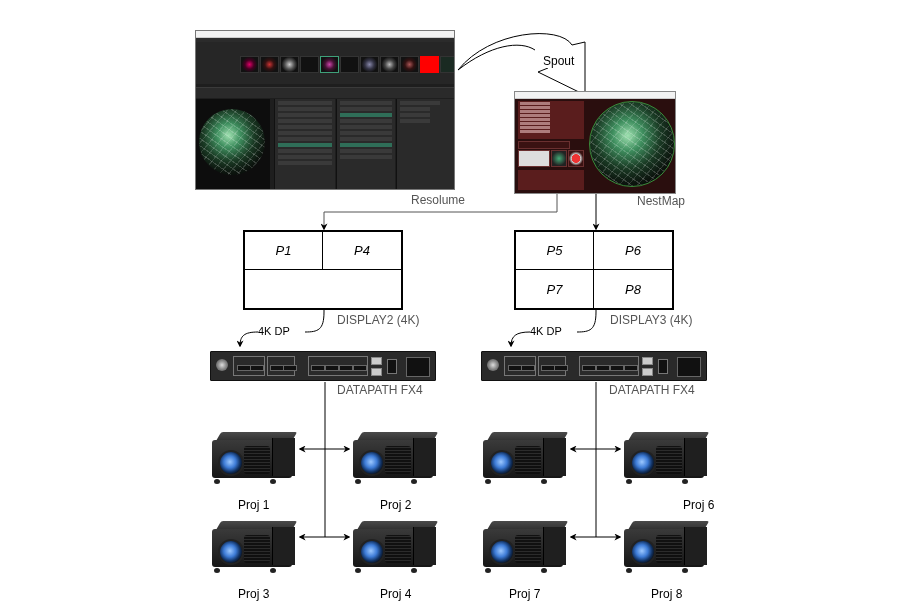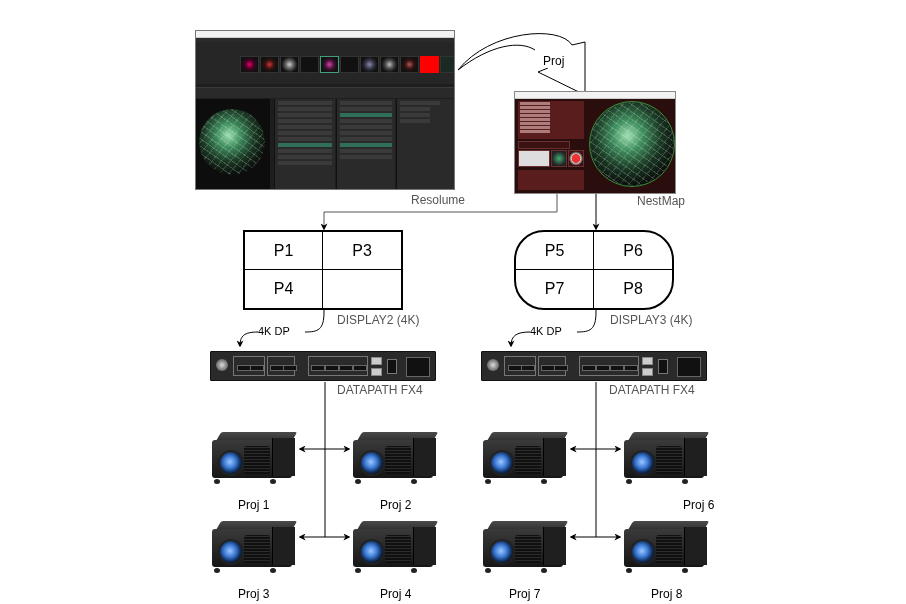--- a/index.html
+++ b/index.html
@@ -23,21 +23,21 @@
   
   .nestmap{position:absolute;left:514px;top:91px;width:160px;height:101px;background:#2a0e0e;border:1px solid #888;overflow:hidden;}
   .nm-title{height:6px;background:#f2f2f2;border-bottom:1px solid #ccc;}
   .nm-list{position:absolute;left:3px;top:9px;width:66px;height:38px;background:#5a1d1d;}
   .nm-list div{height:3px;margin:1px 2px;background:rgba(255,220,220,.5);width:30px;}
   .nm-ctrl{position:absolute;left:3px;top:49px;width:50px;height:6px;background:#3a1212;border:1px solid #6a3030;}
   .nm-thumb{position:absolute;top:58px;height:15px;border:1px solid #6a3030;}
   .nm-log{position:absolute;left:3px;top:78px;width:66px;height:20px;background:#5a1d1d;}
   
   .grid{position:absolute;width:160px;height:80px;border:2px solid #000;display:grid;grid-template-columns:1fr 1fr;grid-template-rows:1fr 1fr;box-sizing:border-box;background:#fff;}
-  .grid .cell{display:flex;align-items:center;justify-content:center;font-size:16px;border-right:1px solid #000;border-bottom:1px solid #000;}
+  .grid .cell{display:flex;align-items:center;justify-content:center;font-size:13px;border-right:1px solid #000;border-bottom:1px solid #000;font-style:italic;}
   .grid .cell:nth-child(2n){border-right:none;}
   .grid .cell:nth-child(n+3){border-bottom:none;}
   
   .datapath{position:absolute;width:226px;height:30px;background:#2a2a2a;border:1px solid #111;border-radius:1px;box-sizing:border-box;}
   .dp-knob{position:absolute;left:5px;top:7px;width:12px;height:12px;border-radius:50%;background:radial-gradient(circle,#ddd 0,#888 50%,#444 100%);}
   .dp-box{position:absolute;top:4px;height:20px;border:1px solid #777;box-sizing:border-box;}
   .dp-port{position:absolute;bottom:4px;width:12px;height:4px;background:#111;border:1px solid #666;}
   .dp-power{position:absolute;right:5px;top:5px;width:22px;height:18px;background:#111;border:1px solid #666;}
   .dp-switch{position:absolute;right:38px;top:7px;width:8px;height:13px;background:#111;border:1px solid #777;}
   .dp-eth{position:absolute;width:9px;height:6px;background:#ccc;border:1px solid #888;}
@@ -83,21 +83,21 @@
   <line x1="325" y1="449" x2="349" y2="449" stroke="#000" marker-end="url(#ah)"></line>
   <line x1="325" y1="537" x2="300" y2="537" stroke="#000" marker-end="url(#ah)"></line>
   <line x1="325" y1="537" x2="349" y2="537" stroke="#000" marker-end="url(#ah)"></line>
   <line x1="596" y1="382" x2="596" y2="537" stroke="#000"></line>
   <line x1="596" y1="449" x2="571" y2="449" stroke="#000" marker-end="url(#ah)"></line>
   <line x1="596" y1="449" x2="620" y2="449" stroke="#000" marker-end="url(#ah)"></line>
   <line x1="596" y1="537" x2="571" y2="537" stroke="#000" marker-end="url(#ah)"></line>
   <line x1="596" y1="537" x2="620" y2="537" stroke="#000" marker-end="url(#ah)"></line>
 </svg>
 
-<div class="label-lg" style="left:542px;top:54px;background:#fff;padding:0 1px;">Proj</div>
+<div class="label-lg" style="left:542px;top:54px;background:#fff;padding:0 1px;">Spout</div>
 
 <div class="resolume">
   <div class="res-title"></div>
   <div class="res-menu"></div>
   <div class="res-deck">
     <div class="res-clip" style="left:44px;background:radial-gradient(circle,#d06 0,#402 40%,#111 70%);"></div>
     <div class="res-clip" style="left:64px;background:radial-gradient(circle,#c33 0,#311 40%,#111 70%);"></div>
     <div class="res-clip" style="left:84px;background:radial-gradient(circle,#ccc 0,#555 40%,#111 70%);"></div>
     <div class="res-clip" style="left:104px;"></div>
     <div class="res-clip" style="left:124px;border-color:#3fa07a;background:radial-gradient(circle,#c4a 0,#413 40%,#111 70%);"></div>
@@ -162,26 +162,25 @@
   <div class="nm-thumb" style="left:3px;width:30px;background:#ddd;"></div>
   <div class="nm-thumb" style="left:36px;width:14px;background:radial-gradient(circle,#4a7 0,#222 70%);"></div>
   <div class="nm-thumb" style="left:53px;width:14px;background:radial-gradient(circle,#e33 0,#e33 40%,#ccc 45%,#3a1212 70%);"></div>
   <div class="nm-log"></div>
   <div class="globe" style="left:74px;top:9px;width:84px;height:84px;border:1px solid #3a8a3a;"></div>
 </div>
 <div class="caption" style="left:637px;top:194px;">NestMap</div>
 
 <div class="grid" style="left:243px;top:230px;">
   <div class="cell">P1</div>
-  <div class="cell">P3</div>
   <div class="cell">P4</div>
 </div>
 <div class="caption" style="left:337px;top:313px;">DISPLAY2 (4K)</div>
 
-<div class="grid" style="left:514px;top:230px;border-radius:30px;">
+<div class="grid" style="left:514px;top:230px;">
   <div class="cell">P5</div>
   <div class="cell">P6</div>
   <div class="cell">P7</div>
   <div class="cell">P8</div>
 </div>
 <div class="caption" style="left:610px;top:313px;text-align:right;">DISPLAY3 (4K)</div>
 
 <div class="label-lg" style="left:258px;top:325px;font-size:11px;background:#fff;">4K DP</div>
 <div class="label-lg" style="left:530px;top:325px;font-size:11px;background:#fff;">4K DP</div>
 

